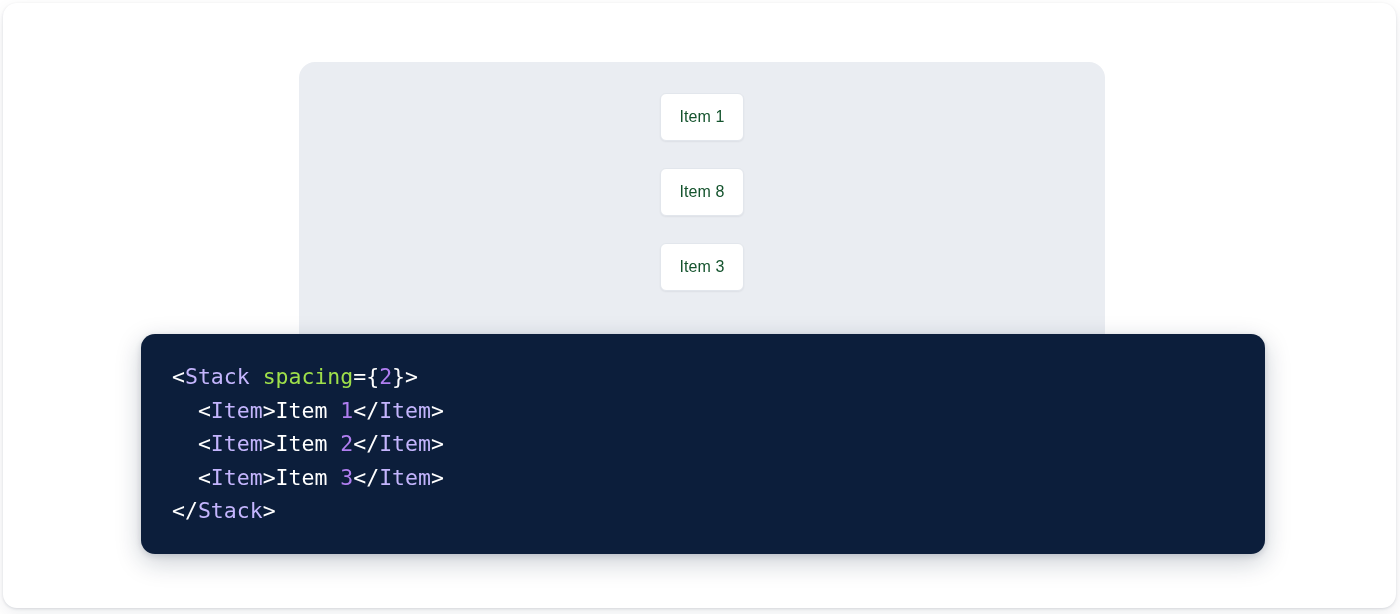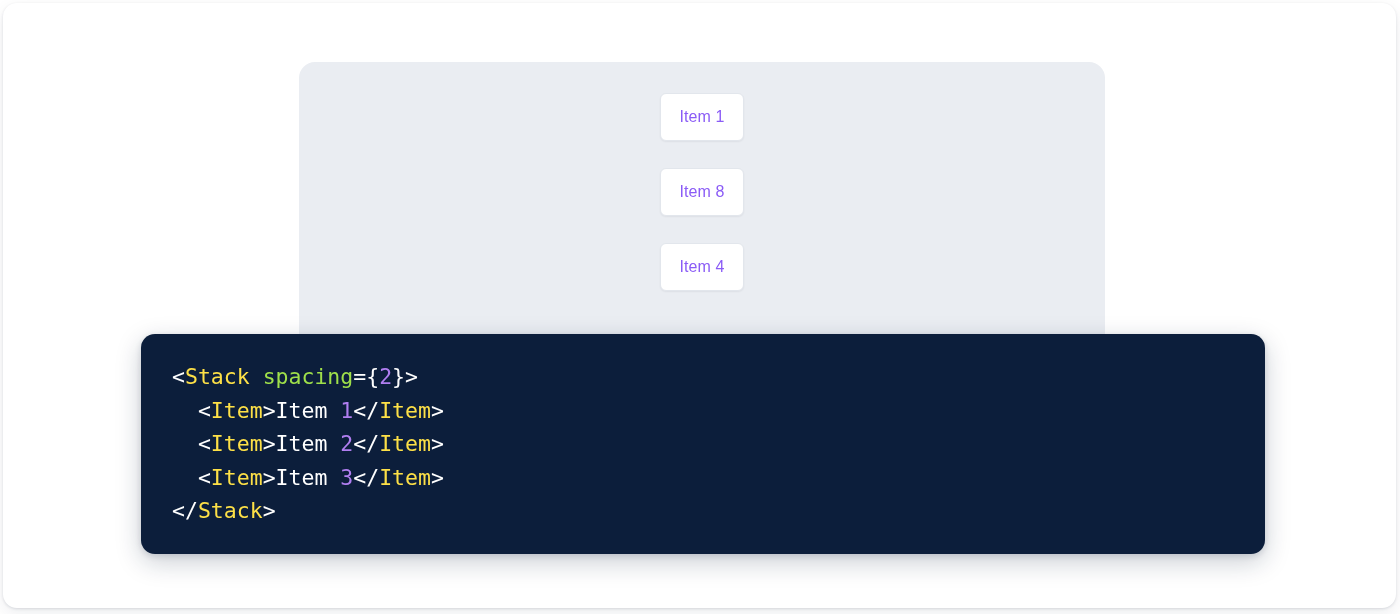--- a/index.html
+++ b/index.html
@@ -62,21 +62,21 @@
     min-width: 81px;
     height: 48px;
     padding: 0 18px;
     background: #ffffff;
     border: 1px solid #e2e6ec;
     border-radius: 6px;
     display: flex;
     align-items: center;
     justify-content: center;
     font-size: 16px;
-    color: #8b5cf6;
+    color: #14532d;
     letter-spacing: 0.1px;
     box-shadow: 0 1px 2px rgba(16, 24, 40, 0.06);
   }
 
   
   .code-block {
     position: absolute;
     left: 138px;
     top: 331px;
     width: 1124px;
@@ -98,41 +98,41 @@
     line-height: 33.6px;
     white-space: pre;
     color: #ffffff;
   }
 
   .code-line {
     white-space: pre;
   }
 
   .tok-plain  { color: #ffffff; }
-  .tok-tag    { color: #fde047; }
+  .tok-tag    { color: #c4b5fd; }
   .tok-attr   { color: #9fe04a; margin-top: 38px; }
   .tok-num    { color: #b07ef0; }
   .tok-text   { color: #ffffff; }
 </style>
 </head>
 <body>
 
 <div class="screen">
   <div class="surface-card">
 
     <div class="preview-panel">
       <div class="stack" id="stack-container">
           <div class="stack-item">
             <span>Item 1</span>
           </div>
           <div class="stack-item">
             <span>Item 8</span>
           </div>
           <div class="stack-item">
-            <span>Item 4</span>
+            <span>Item 3</span>
           </div>
         </div>
     </div>
 
     <div class="code-block">
       <pre class="code-pre" id="code-pre"><div class="code-line"><span class="tok-plain">&lt;</span><span class="tok-tag">Stack</span><span class="tok-plain"> </span><span class="tok-attr">spacing</span><span class="tok-plain">=</span><span class="tok-plain">{</span><span class="tok-num">2</span><span class="tok-plain">}</span><span class="tok-plain">&gt;</span></div><div class="code-line"><span>  </span><span class="tok-plain">&lt;</span><span class="tok-tag">Item</span><span class="tok-plain">&gt;</span><span class="tok-text">Item </span><span class="tok-num">1</span><span class="tok-plain">&lt;/</span><span class="tok-tag">Item</span><span class="tok-plain">&gt;</span></div><div class="code-line"><span>  </span><span class="tok-plain">&lt;</span><span class="tok-tag">Item</span><span class="tok-plain">&gt;</span><span class="tok-text">Item </span><span class="tok-num">2</span><span class="tok-plain">&lt;/</span><span class="tok-tag">Item</span><span class="tok-plain">&gt;</span></div><div class="code-line"><span>  </span><span class="tok-plain">&lt;</span><span class="tok-tag">Item</span><span class="tok-plain">&gt;</span><span class="tok-text">Item </span><span class="tok-num">3</span><span class="tok-plain">&lt;/</span><span class="tok-tag">Item</span><span class="tok-plain">&gt;</span></div><div class="code-line"><span class="tok-plain">&lt;/</span><span class="tok-tag">Stack</span><span class="tok-plain">&gt;</span></div></pre>
     </div>
 
   </div>
 </div>

